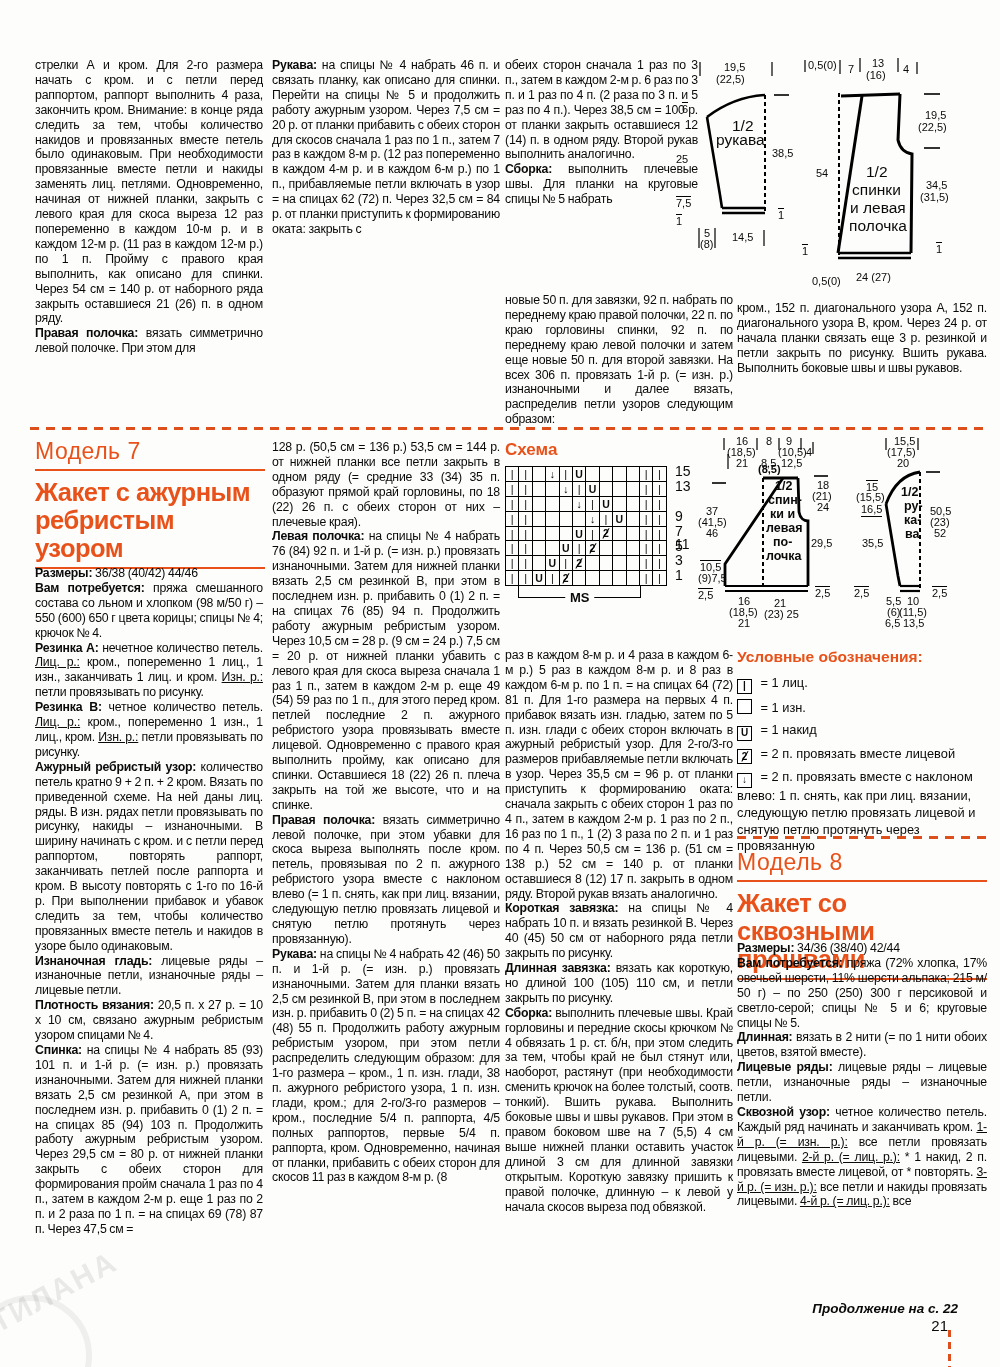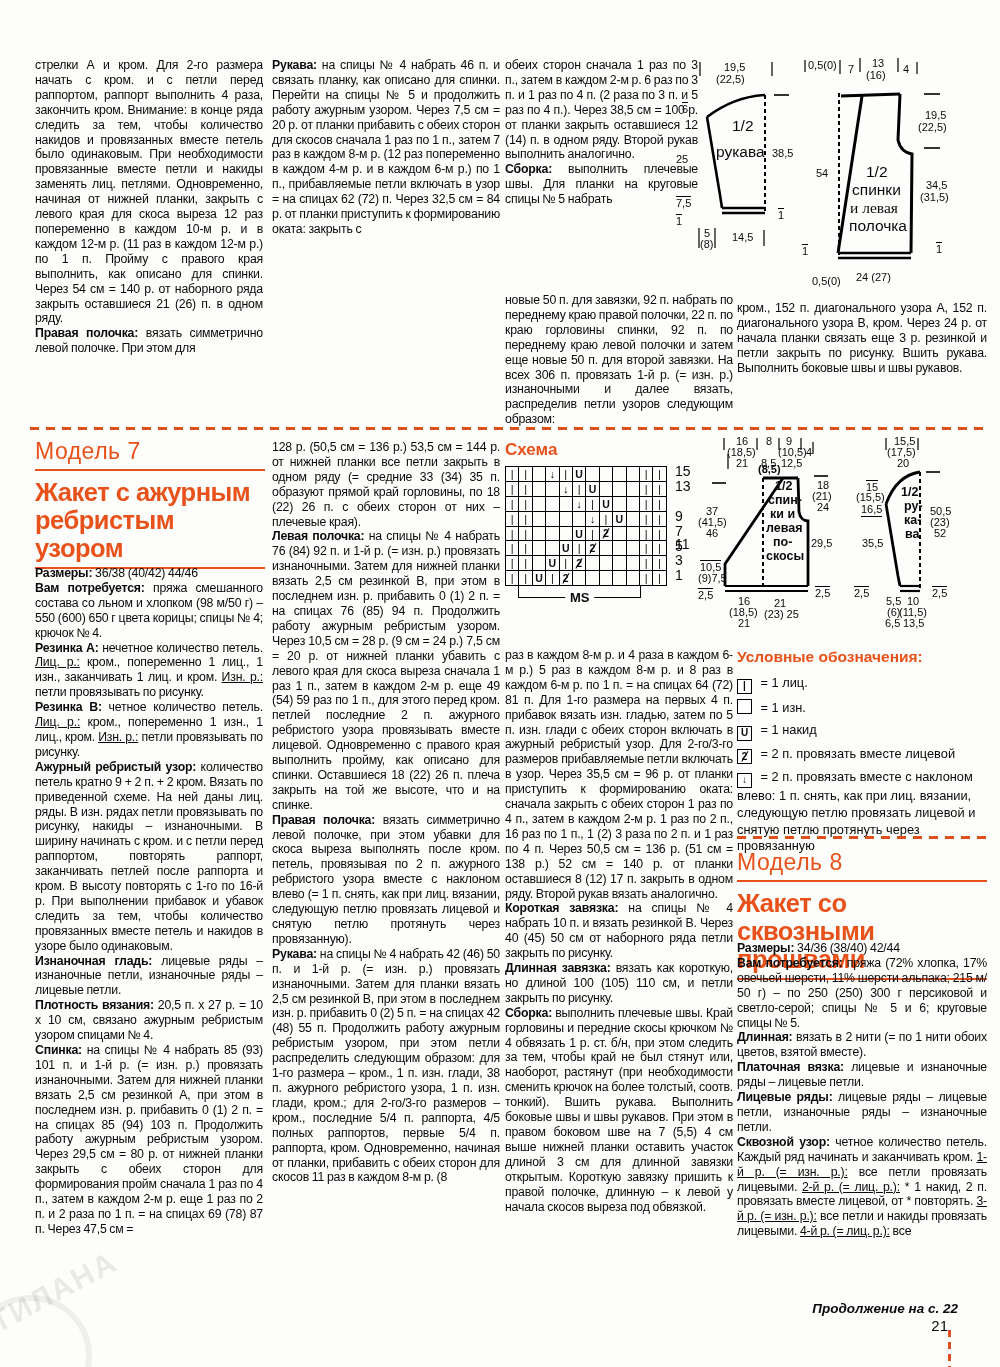--- a/index.html
+++ b/index.html
@@ -99,21 +99,21 @@
     <span class="dlabel ol" style="left: 30px; top: 46px;">6</span>
     <span class="dlabel" style="left: 24px; top: 98px;">25</span>
     <span class="dlabel ol" style="left: 24px; top: 140px;">7,5</span>
     <span class="dlabel ol" style="left: 24px; top: 158px;">1</span>
     <span class="dlabel" style="left: 120px; top: 92px;">38,5</span>
     <span class="dlabel ol" style="left: 126px; top: 152px;">1</span>
     <span class="dlabel" style="left: 52px; top: 172px;">5</span>
     <span class="dlabel" style="left: 48px; top: 183px;">(8)</span>
     <span class="dlabel" style="left: 80px; top: 176px;">14,5</span>
     <span class="dlabel piece" style="left: 80px; top: 62px;">1/2</span>
-    <span class="dlabel piece" style="left: 64px; top: 88px;">рукава</span>
+    <span class="dlabel piece" style="left: 64px; top: 76px;">рукава</span>
   </div>
 
 <div class="diagram" id="diagram-top-back" style="left:800px;top:56px;width:160px;height:248px;">
   <svg width="160" height="248">
     <line x1="39" y1="37" x2="39" y2="199" stroke-width="2" stroke-dasharray="4,3"></line>
     <line x1="41" y1="40" x2="100" y2="38" stroke-width="3"></line>
     <line x1="62" y1="40" x2="38" y2="197" stroke-width="3"></line>
     <path d="M100,38 L98,84 C100,93 106,97 112,98 L111,197" stroke-width="3"></path>
     <line x1="38" y1="197" x2="111" y2="197" stroke-width="2.4"></line>
     <line x1="38" y1="202" x2="111" y2="202" stroke-width="2.4"></line>
@@ -134,21 +134,21 @@
     <span class="dlabel" style="left: 118px; top: 66px;">(22,5)</span>
     <span class="dlabel" style="left: 126px; top: 124px;">34,5</span>
     <span class="dlabel" style="left: 120px; top: 136px;">(31,5)</span>
     <span class="dlabel" style="left: 16px; top: 112px;">54</span>
     <span class="dlabel ol" style="left: 2px; top: 188px;">1</span>
     <span class="dlabel" style="left: 12px; top: 220px;">0,5(0)</span>
     <span class="dlabel" style="left: 56px; top: 216px;">24 (27)</span>
     <span class="dlabel ol" style="left: 136px; top: 186px;">1</span>
     <span class="dlabel piece" style="left: 66px; top: 108px;">1/2</span>
     <span class="dlabel piece" style="left: 52px; top: 126px;">спинки</span>
-    <span class="dlabel piece" style="left: 50px; top: 144px; font-family: Liberation Serif, serif;">и левая</span>
+    <span class="dlabel piece" style="left: 50px; top: 144px;">и левая</span>
     <span class="dlabel piece" style="left: 49px; top: 162px;">полочка</span>
   </div>
 
 <div class="sep-h" style="left:30px;top:427px;width:955px;"></div>
 
 <div style="position:absolute;left:35px;top:438px;width:230px;">
   <div class="model-label">Модель 7</div>
   <div class="model-rule"></div>
   <div class="model-title">Жакет с ажурным ребристым узором</div>
   <div class="model-rule"></div>
@@ -424,21 +424,21 @@
     <span class="dlabel" style="left: 42px; top: 160px;">16</span>
     <span class="dlabel" style="left: 33px; top: 171px;">(18,5)</span>
     <span class="dlabel" style="left: 42px; top: 182px;">21</span>
     <span class="dlabel" style="left: 78px; top: 162px;">21</span>
     <span class="dlabel" style="left: 68px; top: 173px;">(23) 25</span>
     <span class="dlabel piece2" style="left: 79px; top: 44px;">1/2</span>
     <span class="dlabel piece2" style="left: 72px; top: 58px;">спин-</span>
     <span class="dlabel piece2" style="left: 74px; top: 72px;">ки и</span>
     <span class="dlabel piece2" style="left: 70px; top: 86px;">левая</span>
     <span class="dlabel piece2" style="left: 77px; top: 100px;">по-</span>
-    <span class="dlabel piece2" style="left: 70px; top: 114px;">скосы</span>
+    <span class="dlabel piece2" style="left: 70px; top: 114px;">лочка</span>
   </div>
 
 <div class="diagram" id="diagram-m7-sleeve" style="left:850px;top:436px;width:140px;height:196px;">
   <svg width="140" height="196">
     <line x1="70" y1="36" x2="70" y2="152" stroke-width="2" stroke-dasharray="4,3"></line>
     <path d="M36,68 C44,46 56,38 70,36" stroke-width="2.8"></path>
     <path d="M36,68 L48,140 L50,150" stroke-width="2.8"></path>
     <line x1="50" y1="150" x2="70" y2="150" stroke-width="2.2"></line>
     <line x1="50" y1="155" x2="70" y2="155" stroke-width="2.2"></line>
     <line x1="36" y1="2" x2="36" y2="14" stroke-width="1.2"></line>
@@ -490,21 +490,20 @@
   <div class="model-label">Модель 8</div>
   <div class="model-rule"></div>
   <div class="model-title">Жакет со сквозными прошвами</div>
   <div class="model-rule"></div>
 </div>
 
 <div class="col" id="m8-col" style="left:737px;top:941px;width:250px;">
     <p><b>Размеры:</b> 34/36 (38/40) 42/44</p>
     <p><b>Вам потребуется:</b> пряжа (72% хлопка, 17% овечьей шерсти, 11% шерсти альпака; 215 м/ 50 г) – по 250 (250) 300 г персиковой и светло-серой; спицы № 5 и 6; круговые спицы № 5.</p>
     <p><b>Длинная:</b> вязать в 2 нити (= по 1 нити обоих цветов, взятой вместе).</p>
-    <p><b>Платочная вязка:</b> лицевые и изнаночные ряды – лицевые петли.</p>
     <p><b>Лицевые ряды:</b> лицевые ряды – лицевые петли, изнаночные ряды – изнаночные петли.</p>
     <p><b>Сквозной узор:</b> четное количество петель. Каждый ряд начинать и заканчивать кром. <u>1-й р. (= изн. р.):</u> все петли провязать лицевыми. <u>2-й р. (= лиц. р.):</u> * 1 накид, 2 п. провязать вместе лицевой, от * повторять. <u>3-й р. (= изн. р.):</u> все петли и накиды провязать лицевыми. <u>4-й р. (= лиц. р.):</u> все</p>
   </div>
 
 <div id="continuation">Продолжение на с. 22</div>
 <div id="page-number">21</div>
 <div class="sep-v" style="left:948px;top:1330px;height:37px;"></div>
 
 <div id="watermark">ТИЛАНА</div>
 <div id="watermark-circle"></div>

